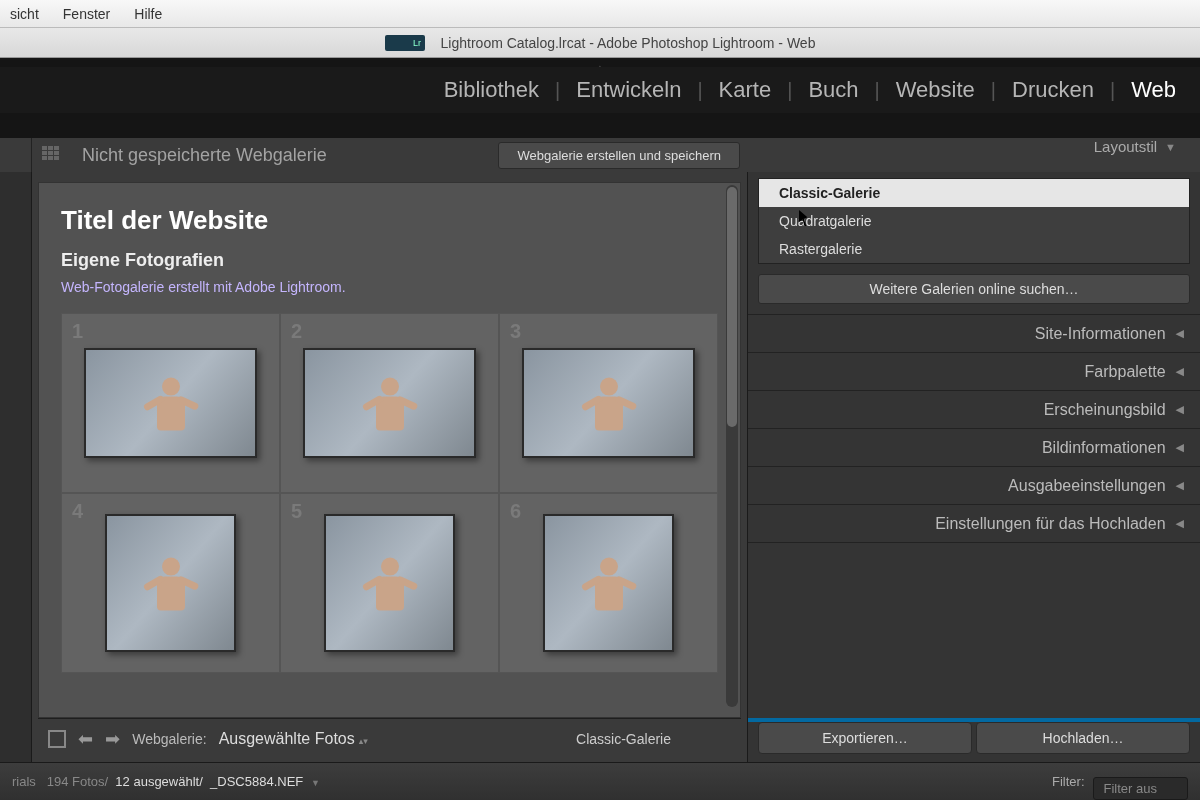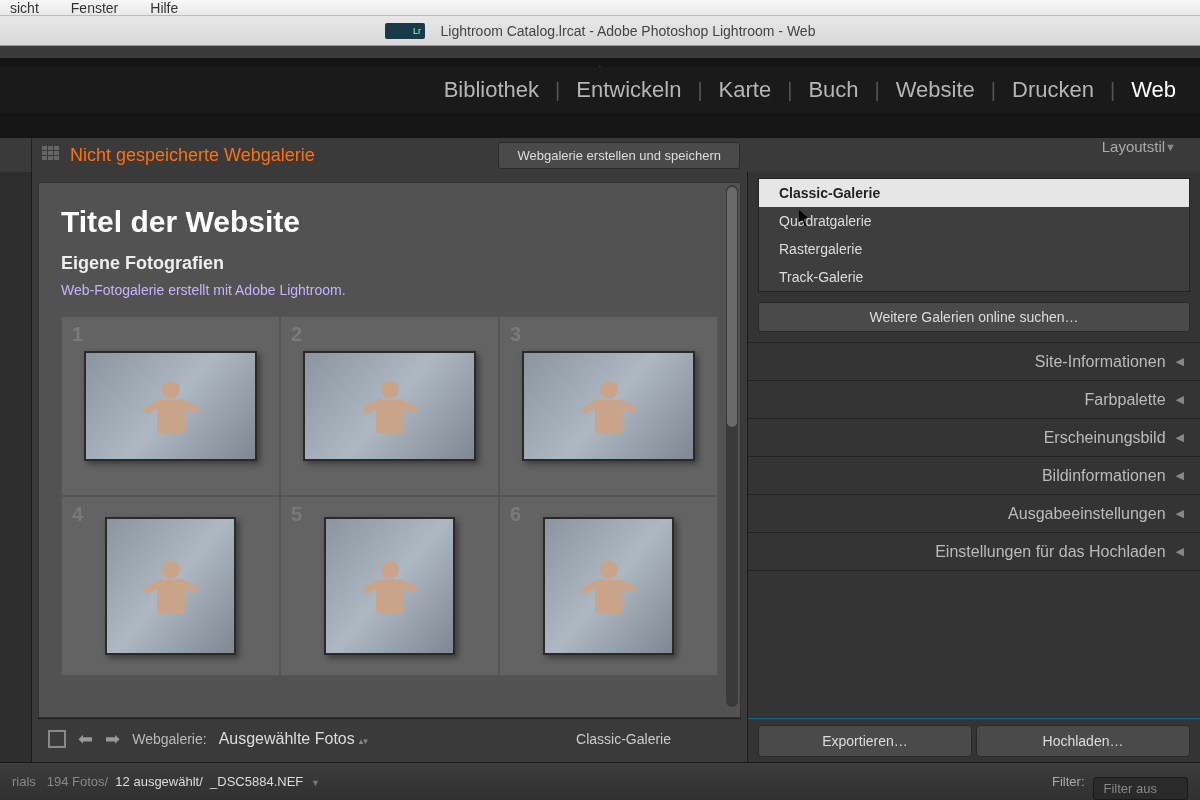--- a/index.html
+++ b/index.html
@@ -1,47 +1,47 @@
 <!DOCTYPE html>
 <html><head>
 <meta charset="utf-8">
 <style>
   * { box-sizing: border-box; margin: 0; padding: 0; font-family: "Lucida Grande", "Segoe UI", Arial, sans-serif; }
   html, body { width: 1200px; height: 800px; overflow: hidden; background: #3a3a3a; color: #ccc; }
 
   
-  .menubar { height: 16px; background: linear-gradient(#f8f8f8,#e8e8e8); display:flex; align-items:center; padding:0 10px; gap:32px; font-size:14px; color:#333; border-bottom:1px solid #bbb;}
+  .menubar { height: 28px; background: linear-gradient(#f8f8f8,#e8e8e8); display:flex; align-items:center; padding:0 10px; gap:24px; font-size:14px; color:#333; border-bottom:1px solid #bbb;}
   .menubar span { cursor:default; }
 
   
   .wintitle { height:30px; background: linear-gradient(#e8e8e8,#d8d8d8); border-bottom:1px solid #999; display:flex; align-items:center; justify-content:center; font-size:14px; color:#444;}
   .wintitle .ico { width:40px;height:16px;background:#1a3a4a;margin-right:16px;display:inline-flex;align-items:center;justify-content:center;font-size:9px;color:#8fc;border-radius:2px;padding-left:25px;}
 
   
   .modules { height:46px; background:#1a1a1a; position:absolute; top:58px; left:0; right:0; display:flex; align-items:center; justify-content:flex-end; padding-right:20px;margin-top:9px;}
   .modules .mod { font-size:22px; color:#b5b5b5; padding:0 4px; cursor:pointer;}
   .modules .sep { color:#555; margin:0 12px; font-size:20px;}
   .modules .mod.active { color:#fff; font-weight:500;}
 
   
   .toolbar { position:absolute; top:138px; left:0; right:0; height:34px; background:#3a3a3a; display:flex; align-items:center;}
   .toolbar .left-gutter { width:32px; height:100%; border-right:1px solid #222;}
   .toolbar .gridico { width:24px; height:18px; margin-left:10px; display:grid; grid-template-columns:repeat(3,5px); grid-template-rows:repeat(3,4px); gap:1px;}
   .toolbar .gridico span{background:#666;}
-  .toolbar .title { margin-left:4px; font-size:18px; color:#f97316;}
+  .toolbar .title { margin-left:16px; font-size:18px; color:#a3a3a3;}
   .toolbar .btn { margin-left:auto; margin-right:8px; background:#4a4a4a; border:1px solid #2a2a2a; color:#ddd; font-size:13px; padding:5px 18px; border-radius:3px; cursor:pointer;}
-  .toolbar .rightlabel { position:absolute; right:24px; color:#aaa; font-size:15px; display:flex; align-items:center; gap:0;}
+  .toolbar .rightlabel { position:absolute; right:24px; color:#aaa; font-size:15px; display:flex; align-items:center; gap:8px;}
   .toolbar .chev { font-size:11px; color:#888;}
 
   
   .main { position:absolute; top:172px; left:0; right:0; bottom:38px; display:flex;}
   .left-gutter2 { width:32px; background:#2e2e2e; border-right:1px solid #1a1a1a;}
   .preview-wrap { flex:1; padding:10px 6px 4px 6px; display:flex; flex-direction:column; min-width:0; border-right:1px solid #1a1a1a;}
   .preview { flex:1; background:#525252; border:1px solid #333; position:relative; overflow:hidden; padding:22px 22px 10px 22px;}
-  .preview h1 { font-size:30px; color:#fff; font-weight:600; margin-bottom:14px;}
+  .preview h1 { font-size:26px; color:#fff; font-weight:600; margin-bottom:14px;}
   .preview h2 { font-size:18px; color:#eee; font-weight:600; margin-bottom:8px;}
   .preview .sub { font-size:14px; color:#c4b5fd; margin-bottom:18px;}
   .cells { display:grid; grid-template-columns:repeat(3,1fr); gap:0; background:#636363;}
   .cell { height:180px; border:1px solid #555; display:flex; align-items:center; justify-content:center; position:relative;}
   .cell .num { position:absolute; top:6px; left:10px; font-size:20px; color:#7a7a7a; font-weight:bold;}
   .thumb { width:80%; height:62%; border:2px solid #2a2a2a; background:linear-gradient(130deg,#8a95a0 0%, #aeb8c2 50%, #7f8890 100%); box-shadow:3px 3px 6px rgba(0,0,0,0.4); position:relative; overflow:hidden;}
   .cell.row2 .thumb { width:60%; height:78%;}
   .figure { position:absolute; left:50%; top:50%; transform:translate(-50%,-48%);}
   .head{width:18px;height:18px;border-radius:50%;background:#c9a489;margin:0 auto;}
   .torso{width:28px;height:34px;background:#c9a489;border-radius:8px 8px 4px 4px;margin:1px auto 0;}
@@ -63,21 +63,21 @@
   .rightpanel { width:452px; background:#343434; display:flex; flex-direction:column;}
   .stylelist { background:#3e3e3e; margin:6px 10px 8px 10px; border:1px solid #222; }
   .stylelist .item { padding:6px 20px; font-size:14px; color:#ddd; cursor:pointer;}
   .stylelist .item.sel { background:#e6e6e6; color:#222; font-weight:600;}
   .stylelist .cursor { position:relative;}
   .stylelist .cursor::after{content:"";position:absolute;left:40px;top:3px;width:12px;height:16px;background:#000;clip-path:polygon(0 0,70% 45%,40% 55%,60% 100%,45% 100%,30% 60%,0 75%);}
   .morebtn { margin:2px 10px 10px 10px; background:#4a4a4a; border:1px solid #2a2a2a; color:#ddd; font-size:14px; padding:6px 0; text-align:center; border-radius:3px; cursor:pointer;}
   .section { height:38px; border-top:1px solid #222; display:flex; align-items:center; justify-content:flex-end; padding:0 16px; color:#bbb; font-size:16px; gap:10px; cursor:pointer;}
   .section .tri { font-size:11px; color:#888;}
   .rightspacer { flex:1; border-top:1px solid #222;}
-  .exportbar { height:44px; border-top:1px solid #0369a1; display:flex; align-items:center; justify-content:space-around; padding:0 10px; gap:4px;}
+  .exportbar { height:44px; border-top:4px solid #0369a1; display:flex; align-items:flex-start; justify-content:space-around; padding:0 10px; gap:4px;}
   .exportbar button { flex:1; background:#4a4a4a; border:1px solid #2a2a2a; color:#ddd; font-size:14px; padding:7px 0; border-radius:4px; cursor:pointer;}
 
   
   .status { position:absolute; left:0; right:0; bottom:0; height:38px; background:linear-gradient(#3d3d3d,#303030); border-top:1px solid #1a1a1a; display:flex; align-items:center; padding:0 12px; font-size:13px; color:#aaa;gap:20px;}
   .status .crumb { color:#888;}
   .status .crumb b{color:#ddd;font-weight:500;}
   .status .tri{font-size:9px;margin:0 4px;color:#777;}
   .status .filter { margin-left:auto; display:flex; align-items:center; gap:8px;}
   .status .filterbox { background:#2a2a2a; border:1px solid #1a1a1a; color:#888; padding:3px 30px 3px 10px; font-size:13px; border-radius:3px;margin-top:13px;}
 
@@ -229,21 +229,20 @@
       <span class="sel"><span>Ausgewählte Fotos</span><span class="small-tri">▴▾</span></span>
       <span class="stylelbl">Classic-Galerie</span>
     </div>
   </div>
 
   <div class="rightpanel">
     <div class="stylelist">
       <div class="item sel">Classic-Galerie</div>
       <div class="item cursor">Quadratgalerie</div>
       <div class="item">Rastergalerie</div>
-      <div class="item">Track-Galerie</div>
     </div>
     <div class="morebtn">Weitere Galerien online suchen…</div>
     <div class="section">
         <span>Site-Informationen</span>
         <span class="tri">◀</span>
       </div>
     <div class="section">
         <span>Farbpalette</span>
         <span class="tri">◀</span>
       </div>

